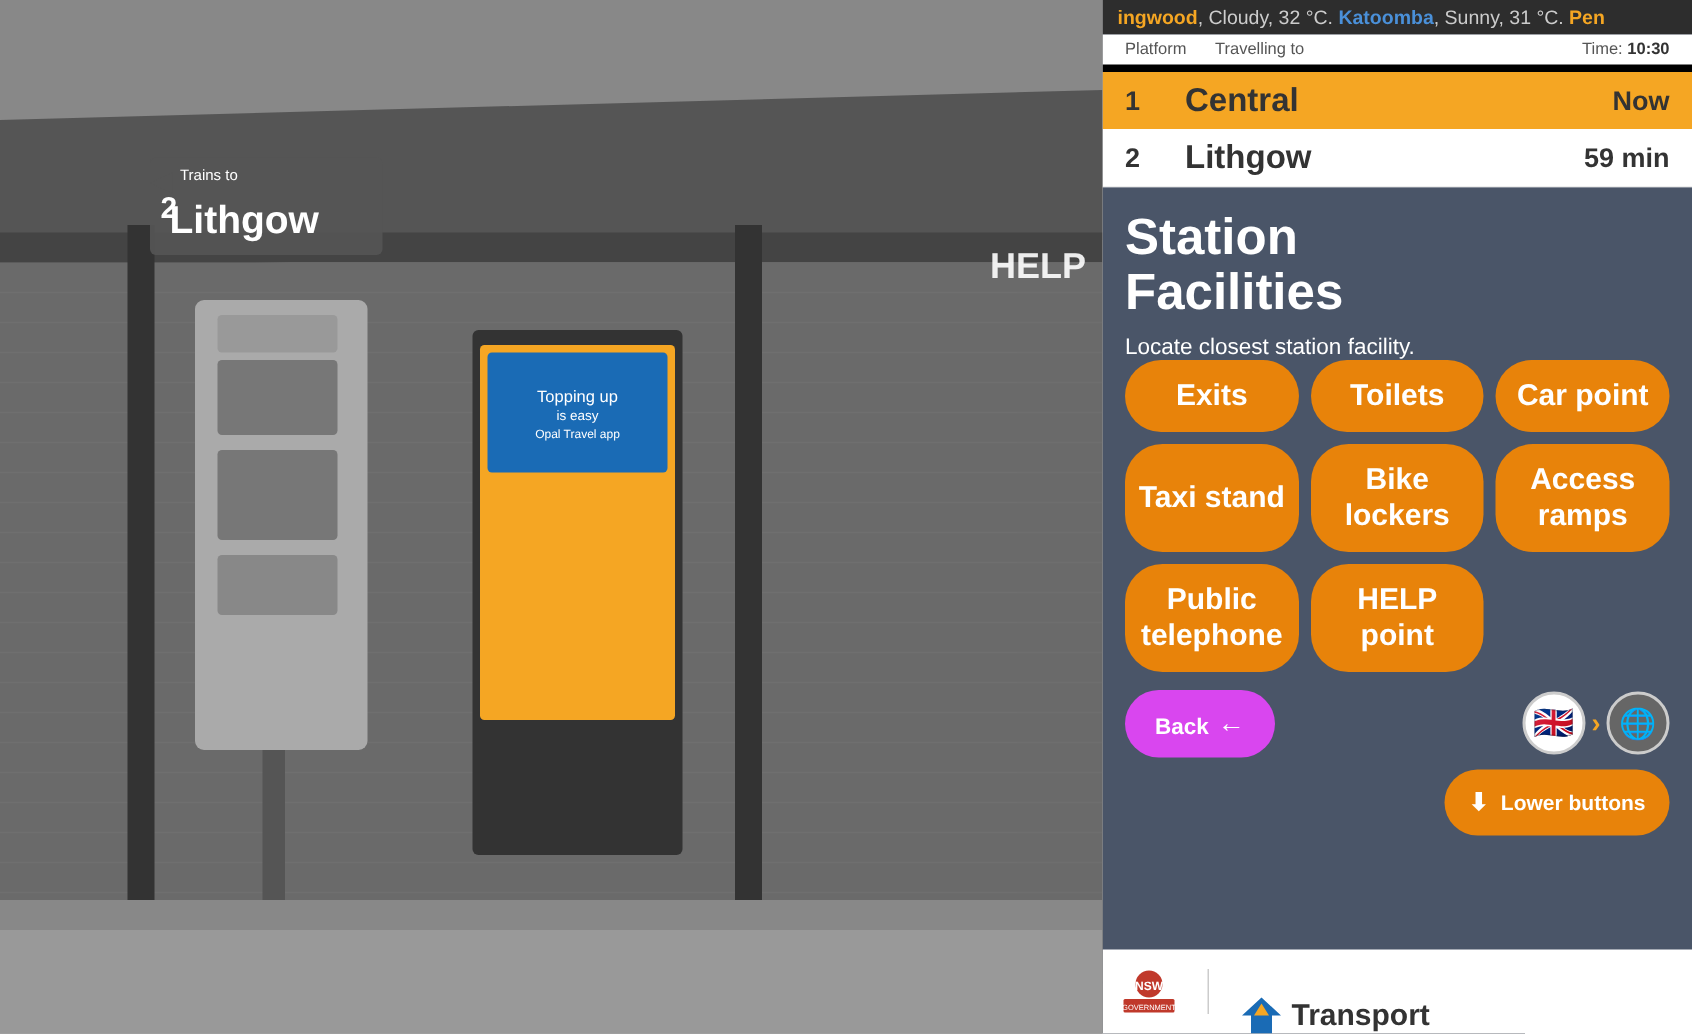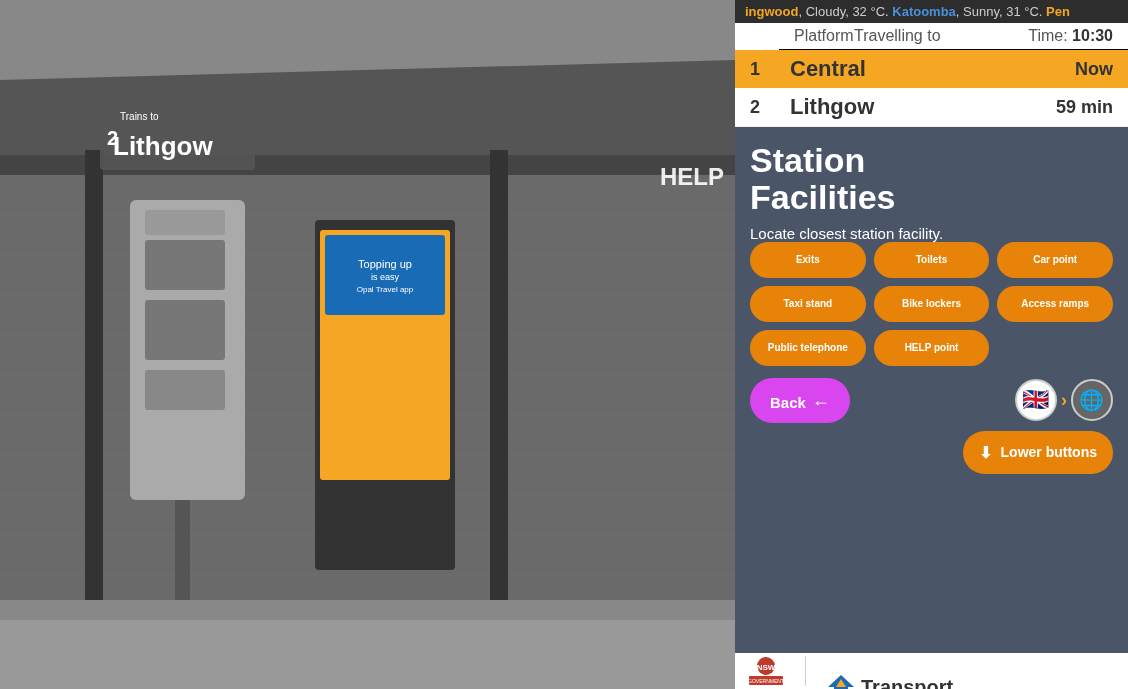--- a/index.html
+++ b/index.html
@@ -49,24 +49,23 @@
     .weather-city-orange { color: #f5a623; font-weight: bold; }
     .weather-city-blue { color: #4a90d9; font-weight: bold; }
 
     
     #train-info {
       background: white;
     }
     .train-header {
       display: flex;
       padding: 4px 15px;
-      font-size: 16px;
+      font-size: 11px;
       color: #555;
-      border-bottom: 1px solid #000000;
-      margin-left: 44px;
+      border-bottom: 5px solid #000000;
     }
     .train-header .col-platform { width: 60px; }
     .train-header .col-dest { flex: 1; }
     .train-header .col-time { }
     .train-header .time-val { color: #333; font-weight: bold; }
 
     .train-row {
       display: flex;
       align-items: center;
       padding: 6px 15px;
@@ -146,21 +145,21 @@
       gap: 8px;
       margin-bottom: 12px;
     }
 
     .facility-btn {
       background: #e8830a;
       color: white;
       border: none;
       border-radius: 25px;
       padding: 12px 8px;
-      font-size: 10px;
+      font-size: 20px;
       font-weight: bold;
       cursor: pointer;
       text-align: center;
       line-height: 1.2;
     }
 
     
     .bottom-row {
       display: flex;
       align-items: center;
@@ -243,21 +242,21 @@
       margin-bottom: 6px;
     }
 
     
     #footer {
       background: white;
       padding: 6px 12px;
       display: flex;
       align-items: center;
       gap: 20px;
-      height: 36px;
+      height: 56px;
     }
     .nsw-logo {
       display: flex;
       align-items: center;
       gap: 4px;
     }
     .divider-line {
       width: 1px;
       height: 30px;
       background: #ccc;

